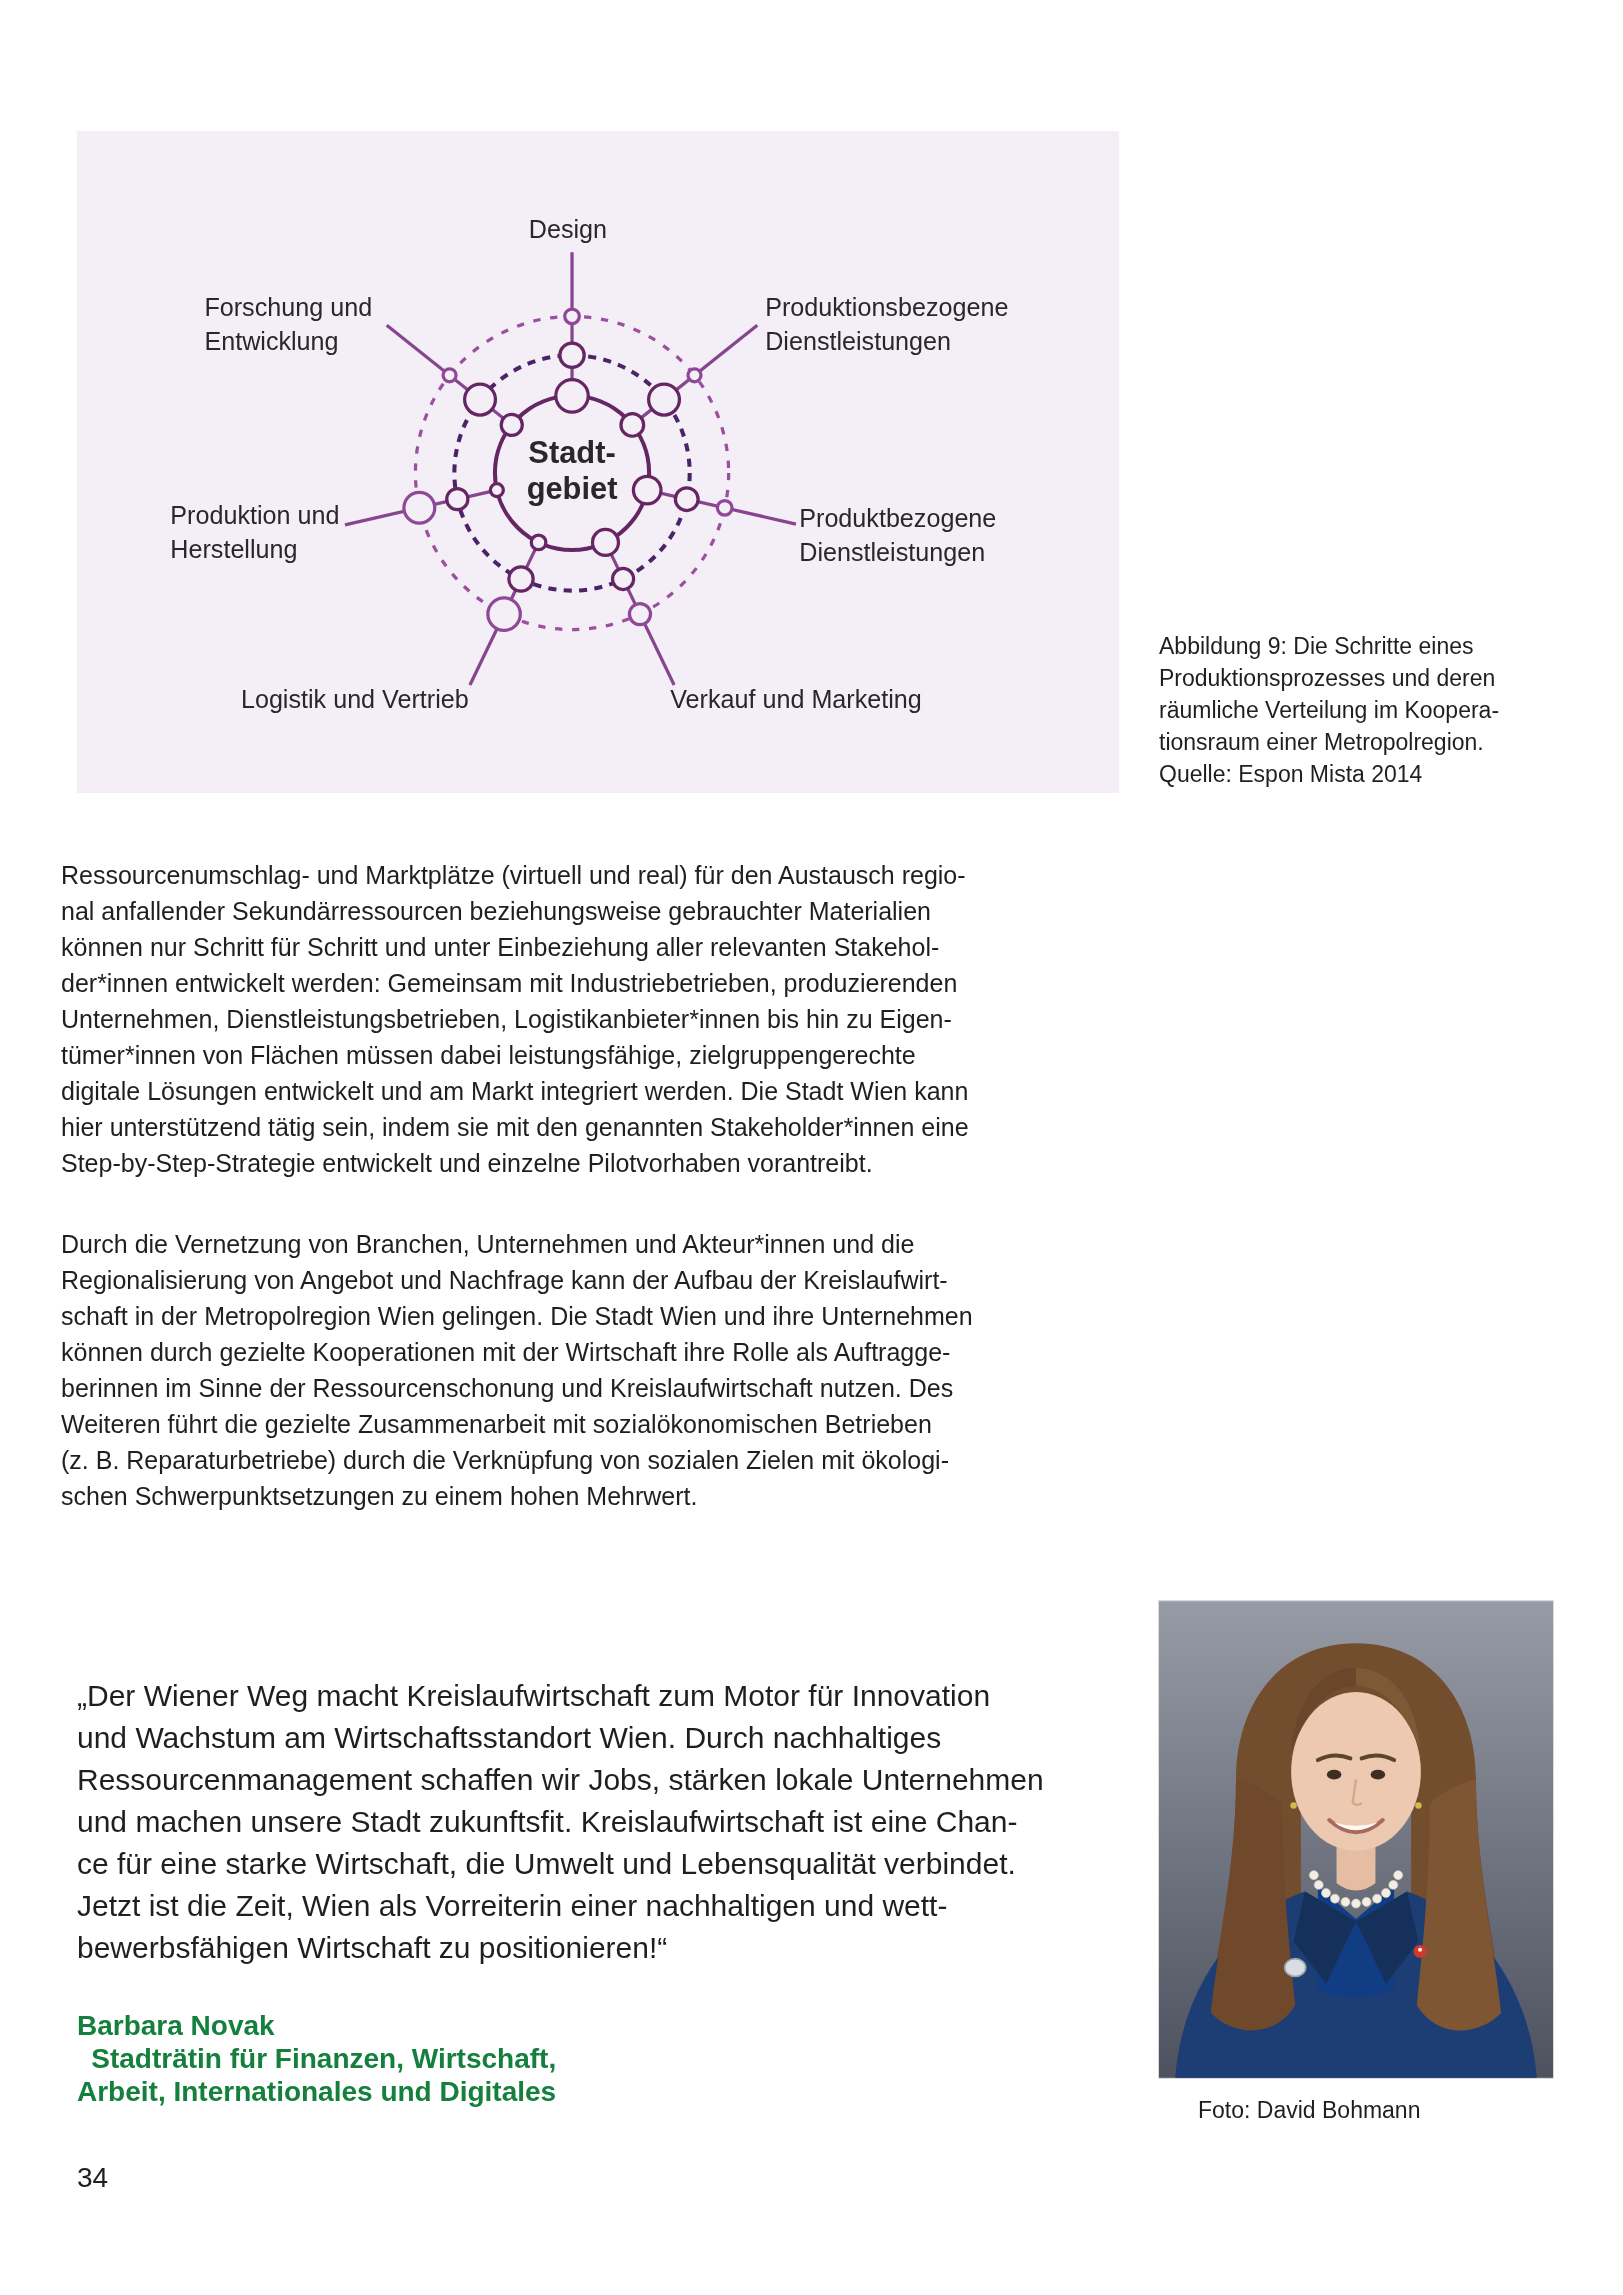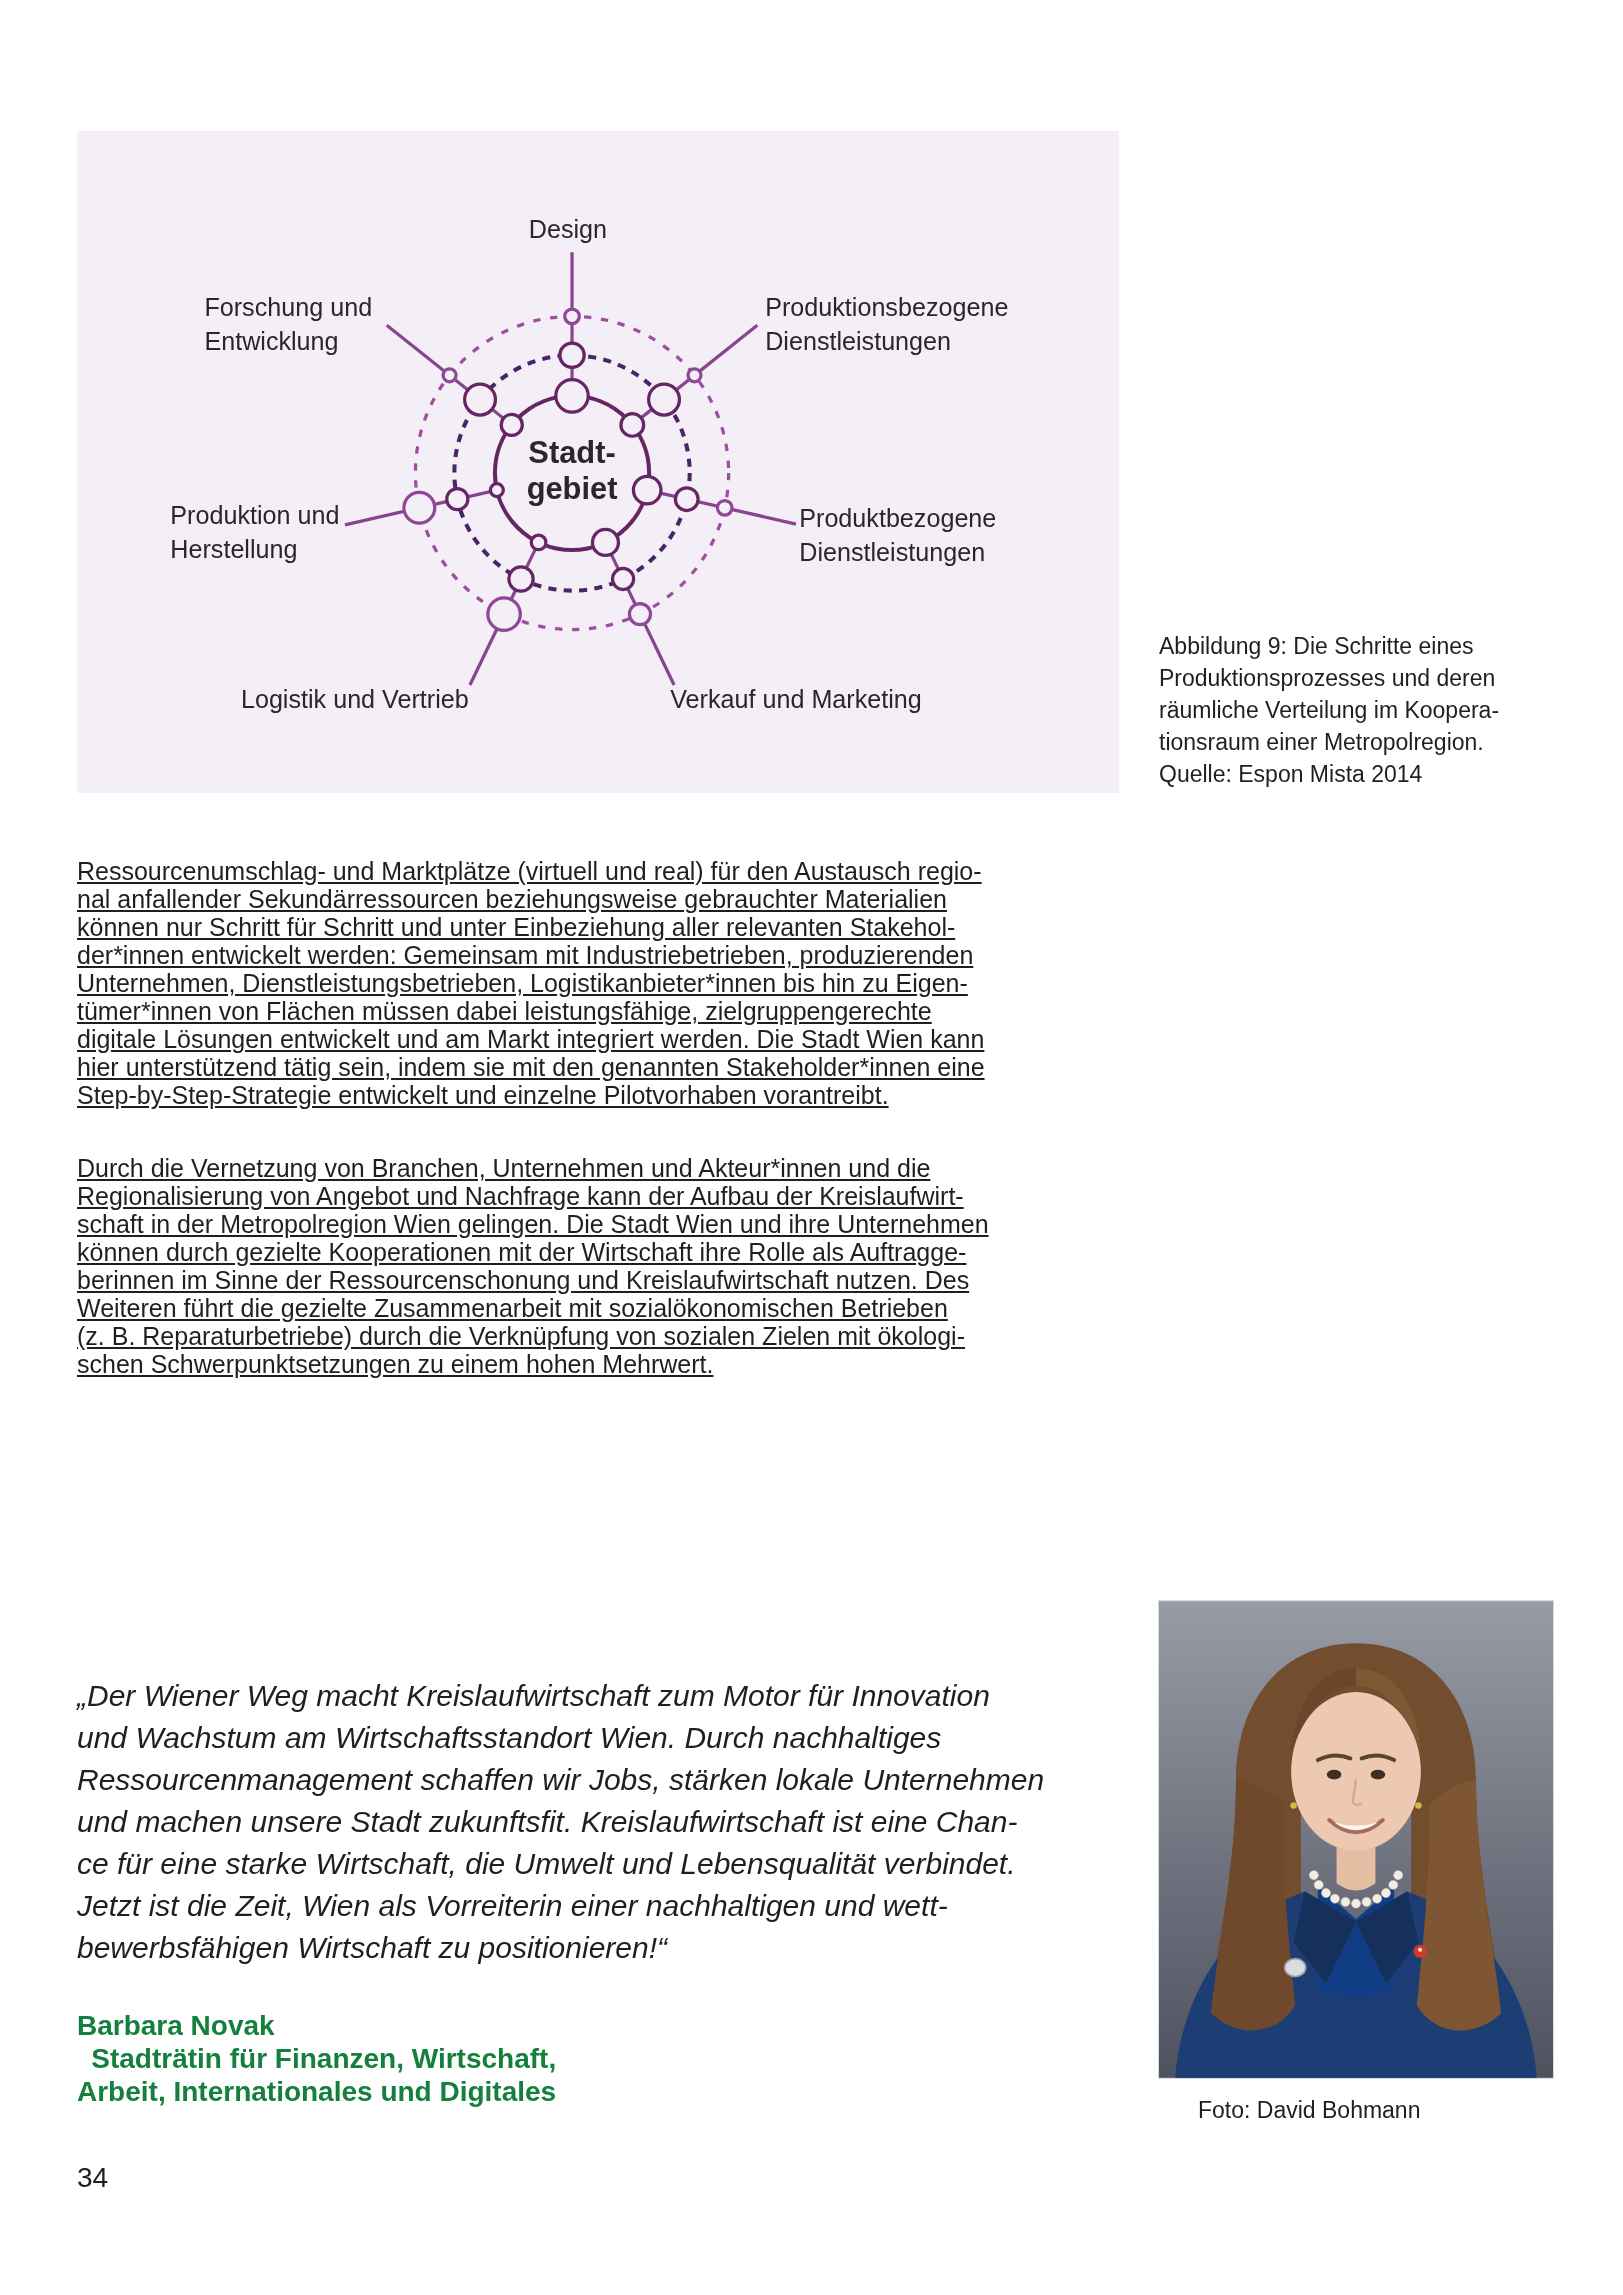--- a/index.html
+++ b/index.html
@@ -12,27 +12,27 @@
     background:#f4eef6;
   }
   .panel svg{display:block;width:100%;height:100%;}
   .center-label{font-weight:bold;font-size:38px;fill:#29272a;}
   .spoke-label{font-size:31px;fill:#29272a;}
   .fig-caption{
     position:absolute;left:1159px;top:630px;width:398px;
     font-size:23px;line-height:32px;white-space:pre-line;color:#1f1e20;
   }
   .body-text{
-    position:absolute;left:77px;top:857px;width:1047px;
-    font-size:25px;line-height:28px;color:#1f1e20;text-decoration:underline;
+    position:absolute;left:61px;top:857px;width:1047px;
+    font-size:25px;line-height:36px;color:#1f1e20;
   }
   .body-text p{margin:0 0 45px 0;white-space:pre-line;}
   .quote{
     position:absolute;left:77px;top:1675px;width:1063px;
-    font-size:30px;line-height:42px;font-style:italic;color:#1f1e20;
+    font-size:30px;line-height:42px;color:#1f1e20;
     white-space:pre-line;
   }
   .attribution{
     position:absolute;left:77px;top:2009px;
     font-size:28px;line-height:33px;color:#15803d;font-weight:bold;
   }
   .attribution .role{white-space:pre-line;text-align:right;}
   .photo{
     position:absolute;left:1159px;top:1601px;width:394px;height:477px;
     outline:0.8px solid #d9d9de;

